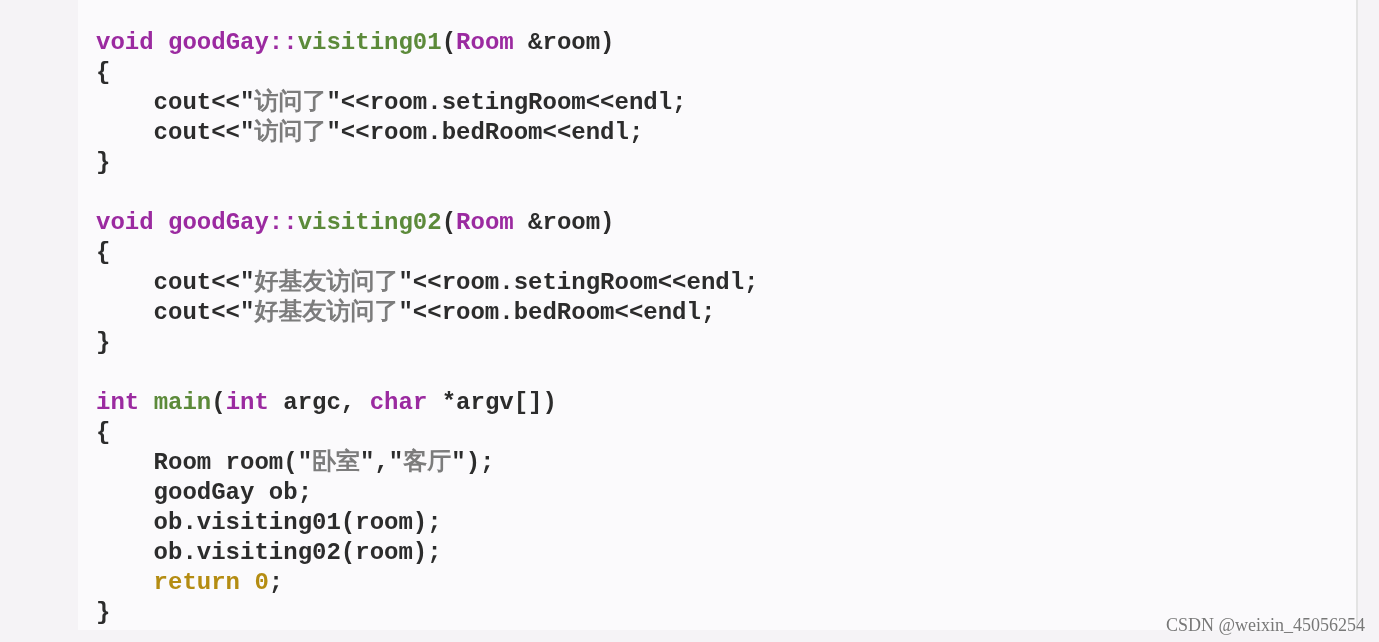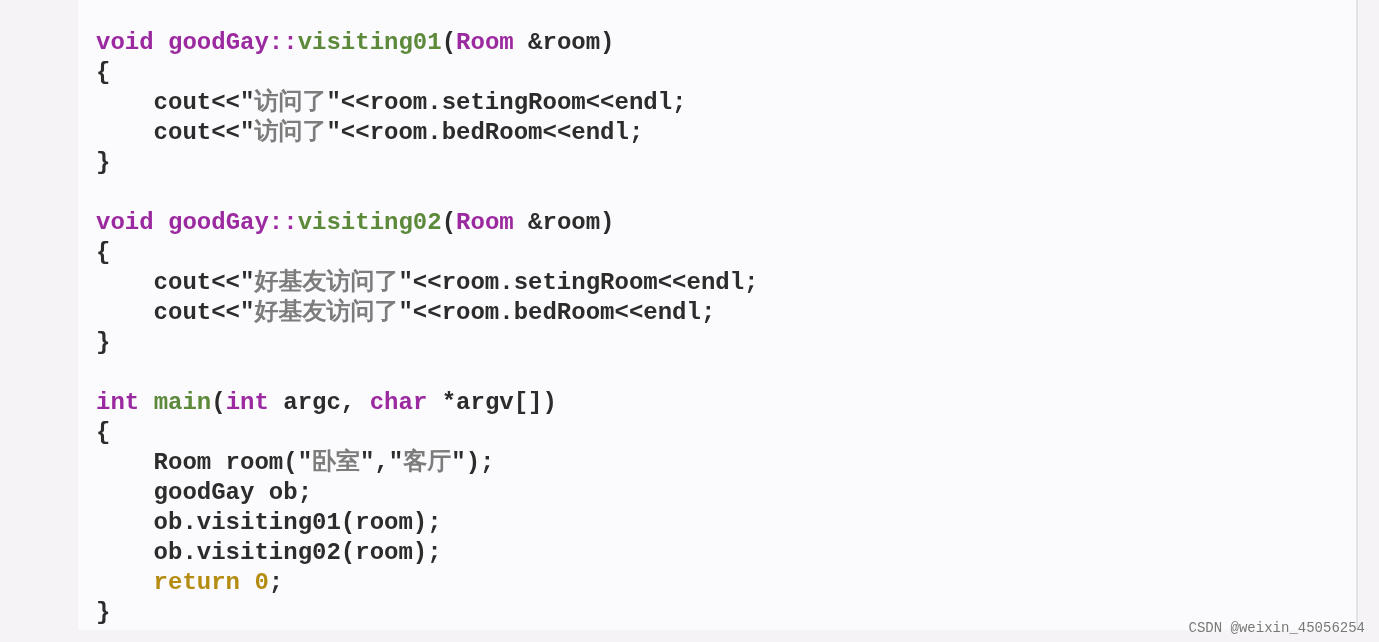--- a/index.html
+++ b/index.html
@@ -39,22 +39,22 @@
   .cls      { color: #9b2aa0; }            
   .fn       { color: #5c8a3a; }            
   .num      { color: #b48c12; }            
   .str      { color: #7c7c7c; }            
   .op       { color: #2c2c2c; }
   .ident    { color: #2c2c2c; }
   .watermark {
     position: absolute;
     right: 14px;
     bottom: 6px;
-    font-family: Liberation Mono, monospace;
-    font-size: 14px;
+    font-family: Liberation Serif, serif;
+    font-size: 18px;
     color: #787878;
     text-shadow: 0 0 4px #fff;
   }
 </style>
 </head>
 <body>
 
 <div class="code-panel">
 <pre class="code"><span class="kw-void">void</span> <span class="cls">goodGay::</span><span class="fn">visiting01</span><span class="op">(</span><span class="cls">Room</span><span class="op"> &amp;</span><span class="ident">room</span><span class="op">)</span>
 <span class="op">{</span>

